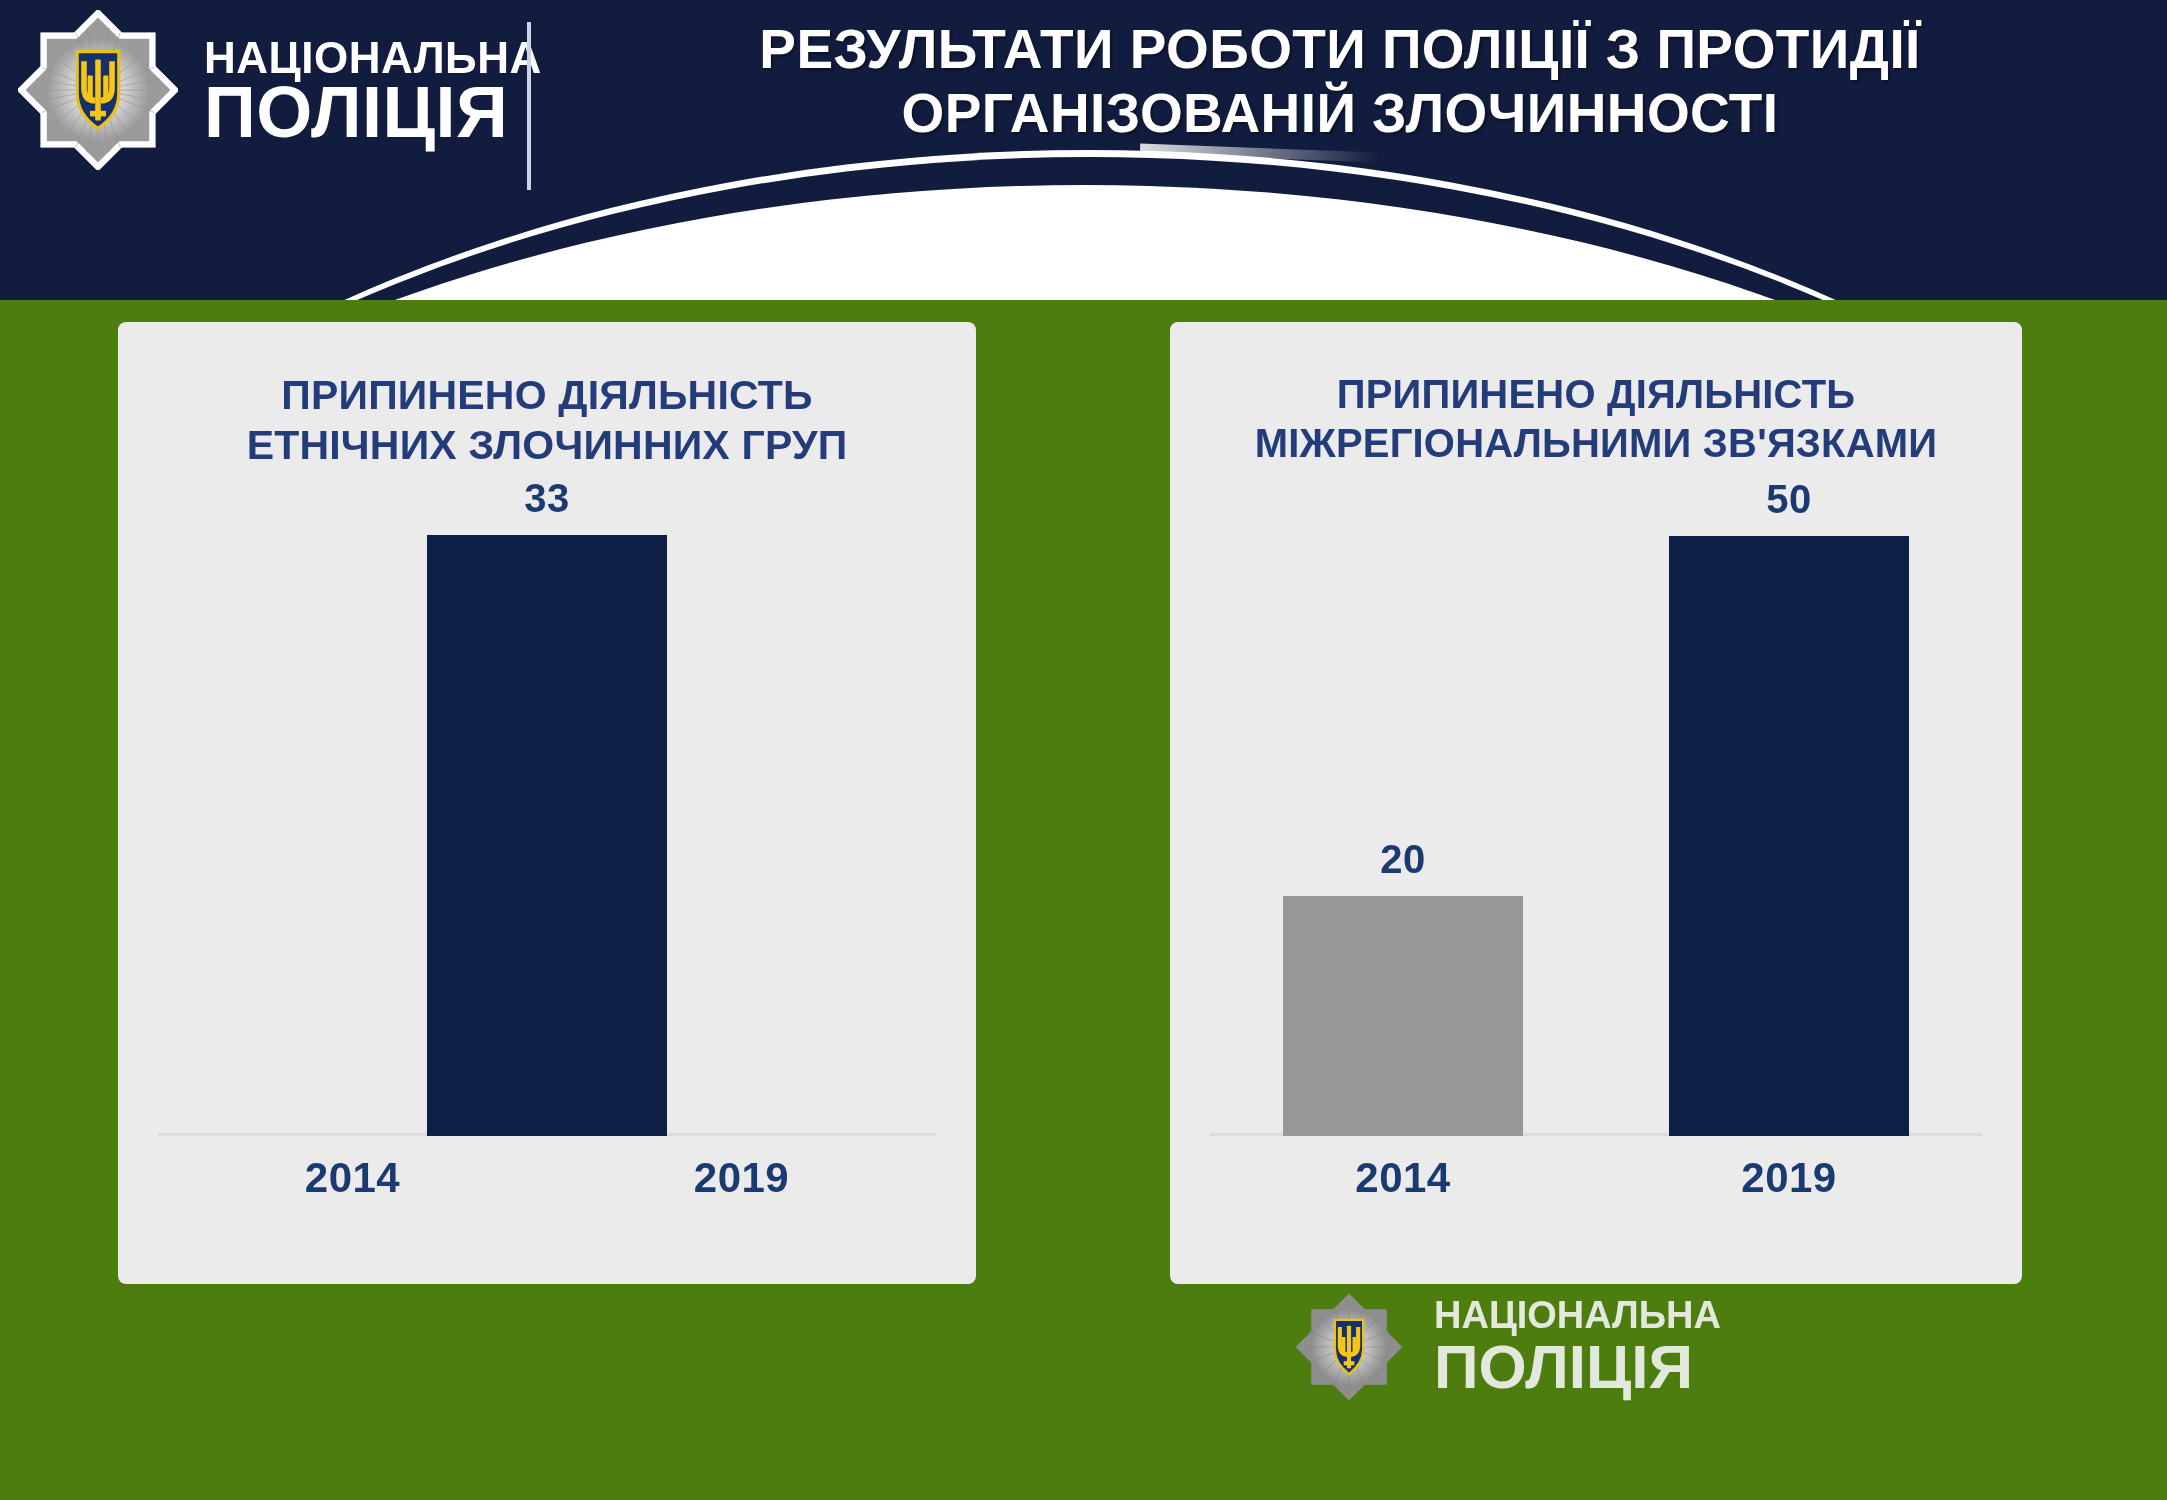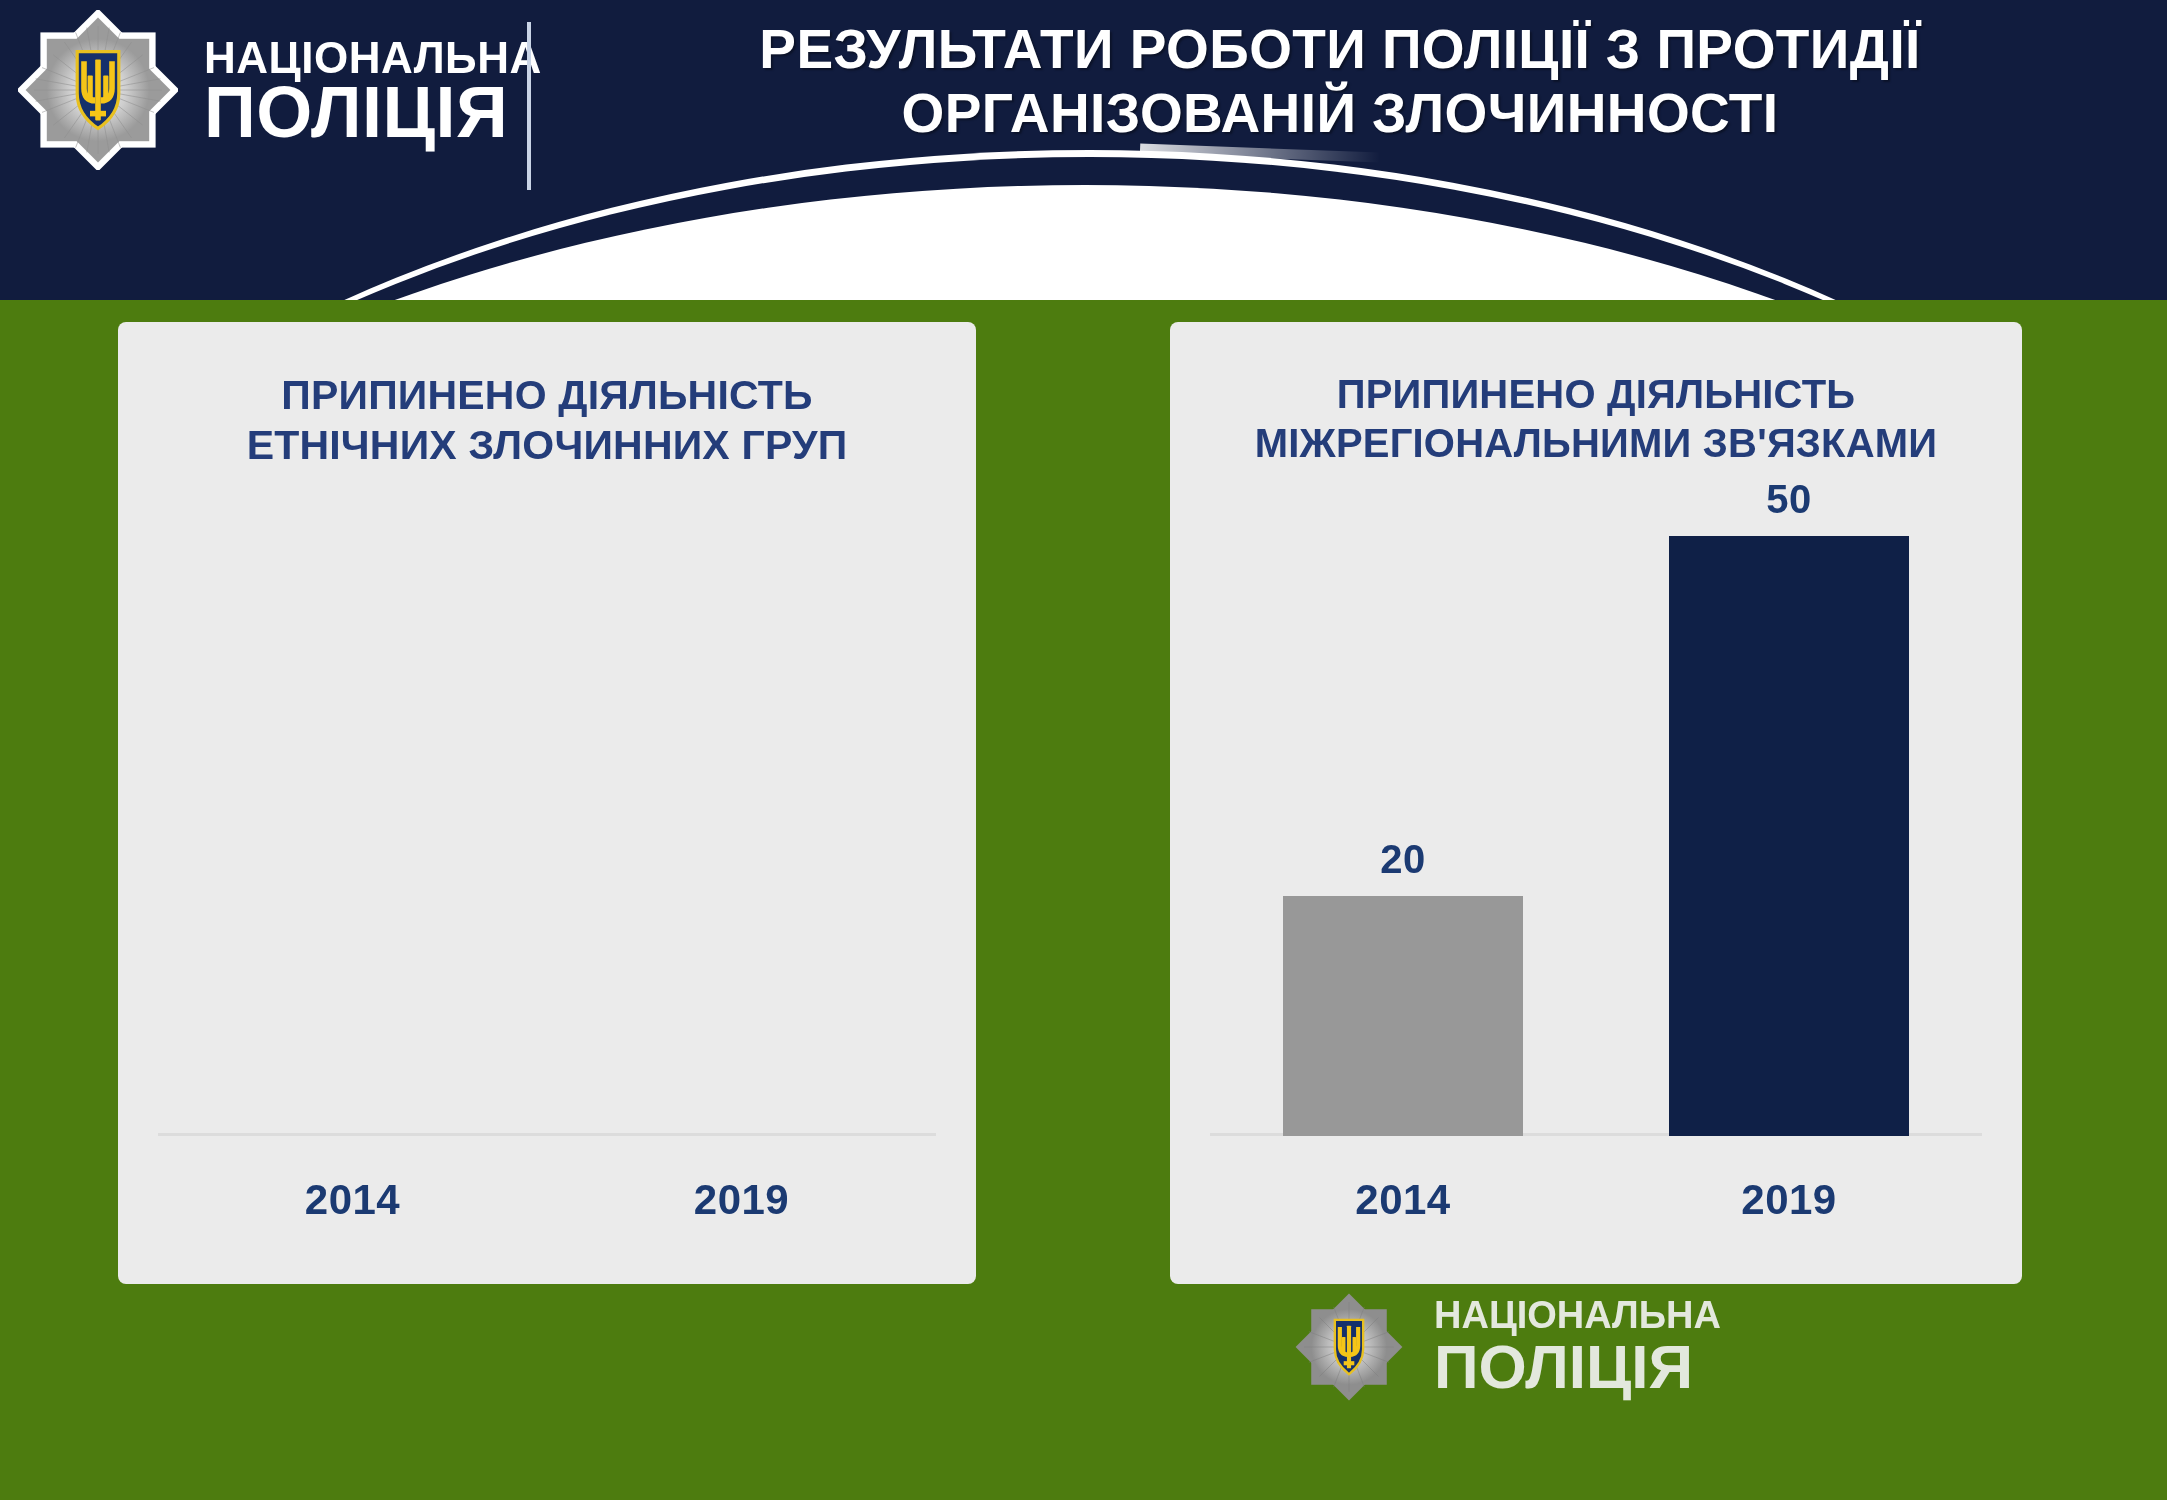--- a/index.html
+++ b/index.html
@@ -193,21 +193,21 @@
   .bar.c-gray { background: #989898; }
   .bar.c-navy { background: #0f2047; }
 
   .xlabels {
     position: absolute;
     left: 0; right: 0;
     bottom: 12px;
     height: 70px;
     display: flex;
     justify-content: space-around;
-    align-items: flex-end;
+    align-items: flex-start;
   }
   .xlabel {
     width: 240px;
     text-align: center;
     color: #1b3a72;
     font-size: 42px;
     font-weight: 700;
     letter-spacing: 0.5px;
   }
 
@@ -318,20 +318,24 @@
   <div class="card" id="card-left">
     <div class="card-title">
       <div>ПРИПИНЕНО ДІЯЛЬНІСТЬ</div>
       <div>ЕТНІЧНИХ ЗЛОЧИННИХ ГРУП</div>
     </div>
 
     <div class="plot">
       <div class="axis-line"></div>
 
       <div class="bars">
+        <div class="bar-group">
+          <span class="bar-value">33</span>
+          <div class="bar c-navy" id="l-bar-1" style="height: 605px; background: rgb(15, 32, 71);"></div>
+        </div>
       </div>
 
       <div class="xlabels">
         <span class="xlabel">2014</span>
         <span class="xlabel">2019</span>
       </div>
     </div>
   </div>
 
   <div class="card" id="card-right">

